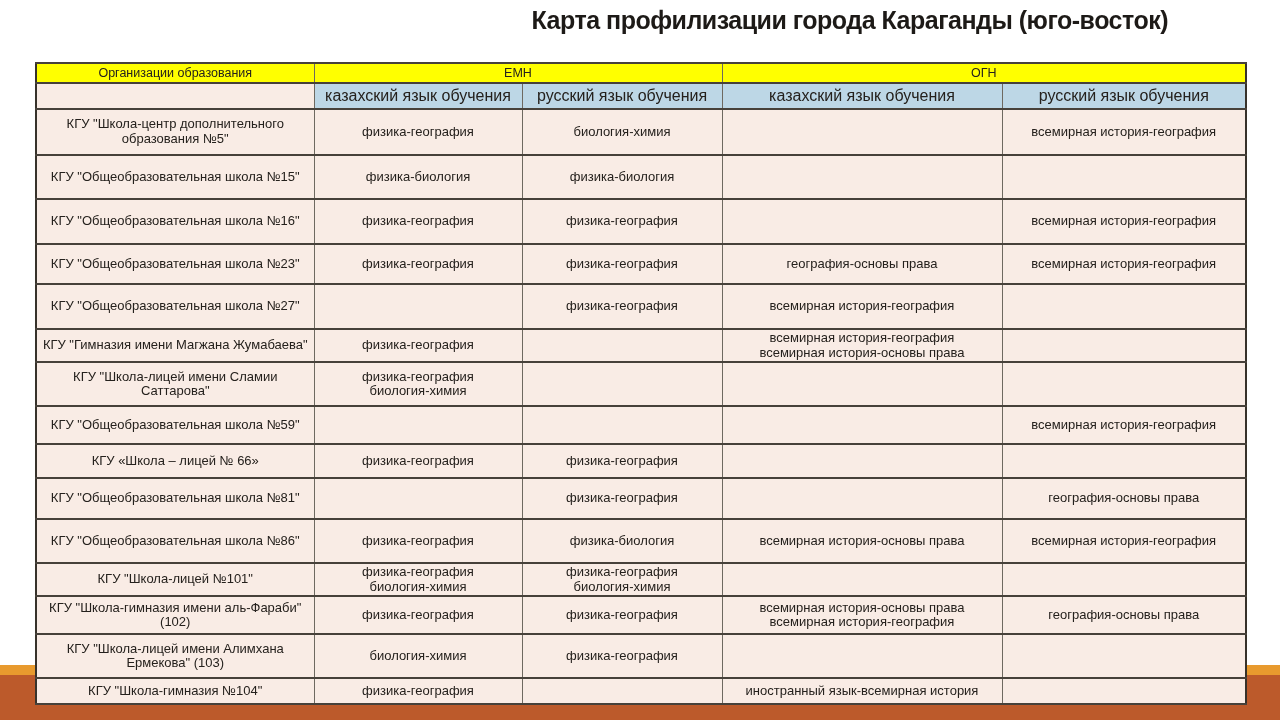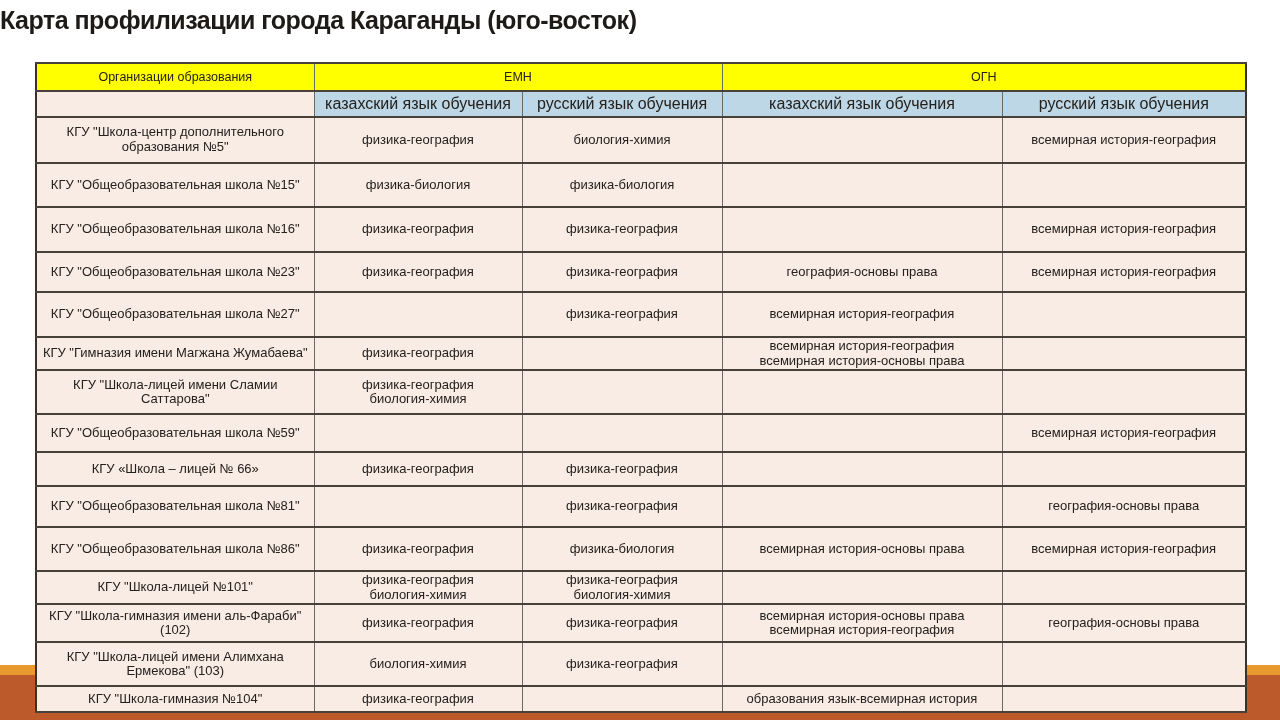--- a/index.html
+++ b/index.html
@@ -9,21 +9,21 @@
     font-family:"Liberation Sans", sans-serif;
   }
   .slide{position:relative;width:1280px;height:720px;background:#ffffff;}
 
   
   .band-gold{position:absolute;left:0;top:665px;width:1280px;height:10px;background:#E89A2E;z-index:0;}
   .band-rust{position:absolute;left:0;top:675px;width:1280px;height:45px;background:#BC5A2B;z-index:0;}
 
   .title{
     position:absolute;left:0;top:6px;width:1168px;margin:0;
-    text-align:left;
+    text-align:right;
     font-size:25px;font-weight:bold;letter-spacing:-0.5px;
     color:#1d1a17;
   }
 
   table.profil-table{
     position:absolute;left:35px;top:62px;width:1210px;
     table-layout:fixed;border-collapse:collapse;z-index:2;
   }
   .profil-table th,.profil-table td{
     border-left:1px solid #6e6960;border-right:1px solid #6e6960;
@@ -51,21 +51,21 @@
 
   <table class="profil-table">
     <colgroup>
       <col style="width:278px">
         <col style="width:208px">
         <col style="width:200px">
         <col style="width:280px">
         <col style="width:244px">
     </colgroup>
     <thead>
-      <tr style="height:28px">
+      <tr style="height:20px">
         <th class="hdr-yellow">Организации образования</th>
         <th class="hdr-yellow" colspan="2">ЕМН</th>
         <th class="hdr-yellow" colspan="2">ОГН</th>
       </tr>
       <tr style="height:26px">
         <th class="hdr-pink"></th>
         <th class="hdr-blue">казахский язык обучения</th>
         <th class="hdr-blue">русский язык обучения</th>
         <th class="hdr-blue">казахский язык обучения</th>
         <th class="hdr-blue">русский язык обучения</th>
@@ -172,18 +172,18 @@
         <td>КГУ "Школа-лицей имени Алимхана Ермекова" (103)</td>
         <td>биология-химия</td>
         <td>физика-география</td>
         <td></td>
         <td></td>
       </tr>
       <tr style="height:26px">
         <td>КГУ "Школа-гимназия №104"</td>
         <td>физика-география</td>
         <td></td>
-        <td>образования язык-всемирная история</td>
+        <td>иностранный язык-всемирная история</td>
         <td></td>
       </tr>
     </tbody>
   </table>
 </div>
 
 </body></html>

